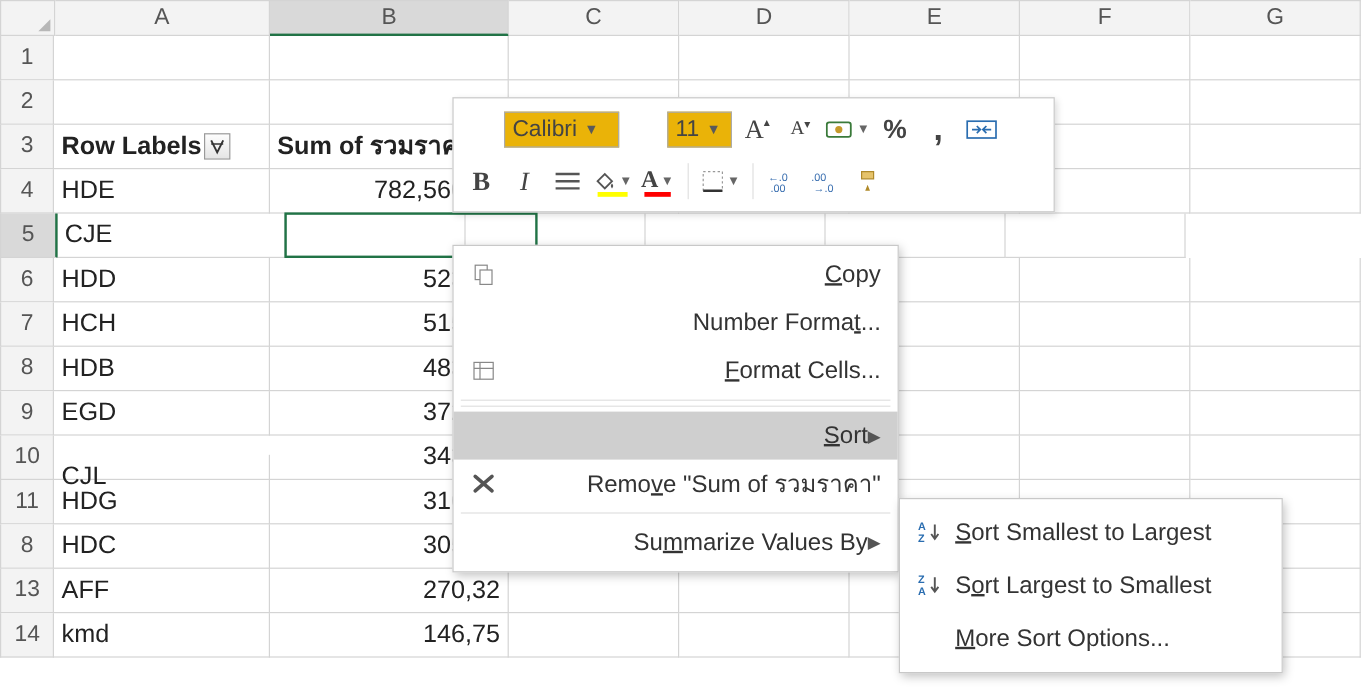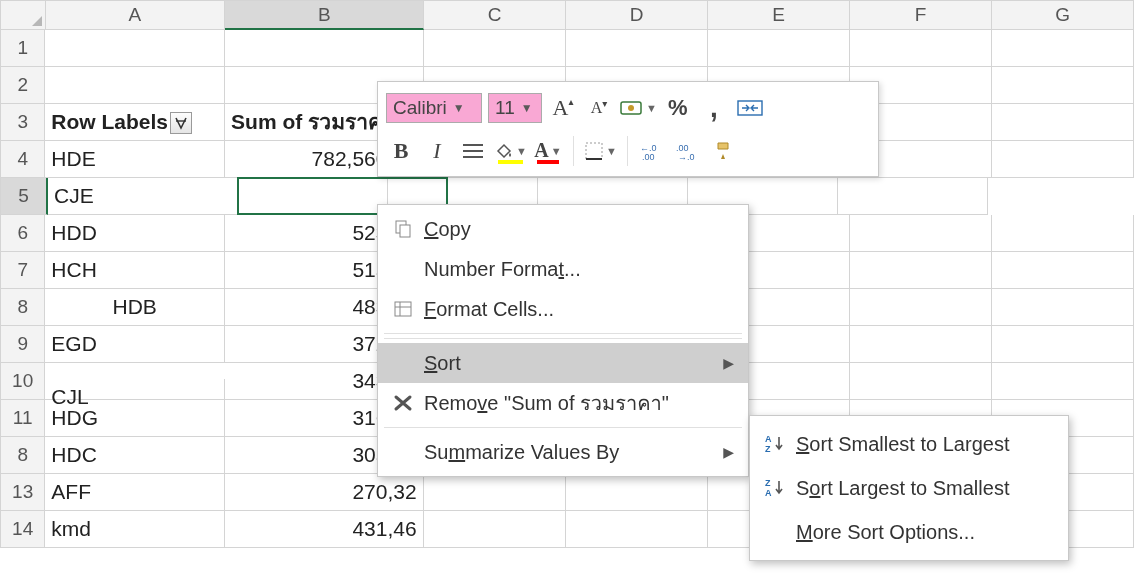--- a/index.html
+++ b/index.html
@@ -101,22 +101,23 @@
     display: flex; flex-direction: column;
     padding: 4px 8px;
   }
   .tb-row { display:flex; align-items:center; height:44px; gap:6px;}
   .combo {
     border:1px solid #ababab;
     height:30px;
     display:flex; align-items:center;
     padding:0 2px 0 6px;
     font-size:19px;
-    background:#f9a8d4;
+    background:#eab308;
     color:#444;
+    margin-left:34px;
   }
   .combo .caret { margin-left:6px; color:#5a5a5a; font-size:12px;}
   .tb-btn {
     height:32px;
     min-width:30px;
     display:flex;align-items:center;justify-content:center;
     color:#444;
     position:relative;
   }
   .tb-sep{width:1px;height:30px;background:#e0e0e0;margin:0 4px;}
@@ -135,20 +136,21 @@
     box-shadow: 2px 3px 8px rgba(0,0,0,.25);
     padding: 4px 0;
   }
   .ctx-item {
     display:flex;align-items:center;
     height:40px;
     padding:0 14px 0 10px;
     font-size:20px;
     color:#333;
     position:relative;
+    text-align:right;
   }
   .ctx-item.hover { background:#cfcfcf; }
   .ctx-icon{width:30px;display:flex;justify-content:center;color:#555;}
   .ctx-label{flex:1;padding-left:6px;}
   .ctx-arrow{font-size:14px;color:#555;}
   .ctx-sep{height:1px;background:#e0e0e0;margin:4px 6px;}
   .underline-letter{text-decoration:underline;}
 
   
   .submenu {
@@ -255,21 +257,21 @@
         <div class="cell" style="width: 190px;">HCH</div>
         <div class="cell num" style="width: 210px;">515,44</div>
         <div class="cell" style="width: 150px;"></div>
         <div class="cell" style="width: 150px;"></div>
         <div class="cell" style="width: 150px;"></div>
         <div class="cell" style="width: 150px;"></div>
         <div class="cell" style="width: 150px;"></div>
       </div>
       <div class="row">
         <div class="row-head">8</div>
-        <div class="cell" style="width: 190px; text-align: center;">HDB</div>
+        <div class="cell" style="width: 190px;">HDB</div>
         <div class="cell num" style="width: 210px;">483,33</div>
         <div class="cell" style="width: 150px;"></div>
         <div class="cell" style="width: 150px;"></div>
         <div class="cell" style="width: 150px;"></div>
         <div class="cell" style="width: 150px;"></div>
         <div class="cell" style="width: 150px;"></div>
       </div>
       <div class="row">
         <div class="row-head">9</div>
         <div class="cell" style="width: 190px;">EGD</div>
@@ -316,21 +318,21 @@
         <div class="cell num" style="width: 210px;">270,32</div>
         <div class="cell" style="width: 150px;"></div>
         <div class="cell" style="width: 150px;"></div>
         <div class="cell" style="width: 150px;"></div>
         <div class="cell" style="width: 150px;"></div>
         <div class="cell" style="width: 150px;"></div>
       </div>
       <div class="row">
         <div class="row-head">14</div>
         <div class="cell" style="width: 190px;">kmd</div>
-        <div class="cell num" style="width: 210px;">431,46</div>
+        <div class="cell num" style="width: 210px;">146,75</div>
         <div class="cell" style="width: 150px;"></div>
         <div class="cell" style="width: 150px;"></div>
         <div class="cell" style="width: 150px;"></div>
         <div class="cell" style="width: 150px;"></div>
         <div class="cell" style="width: 150px;"></div>
       </div>
     </div>
   <div class="sel-box" style="left: 237px; top: 177px; width: 211px; height: 38px;"></div>
 </div>
 

